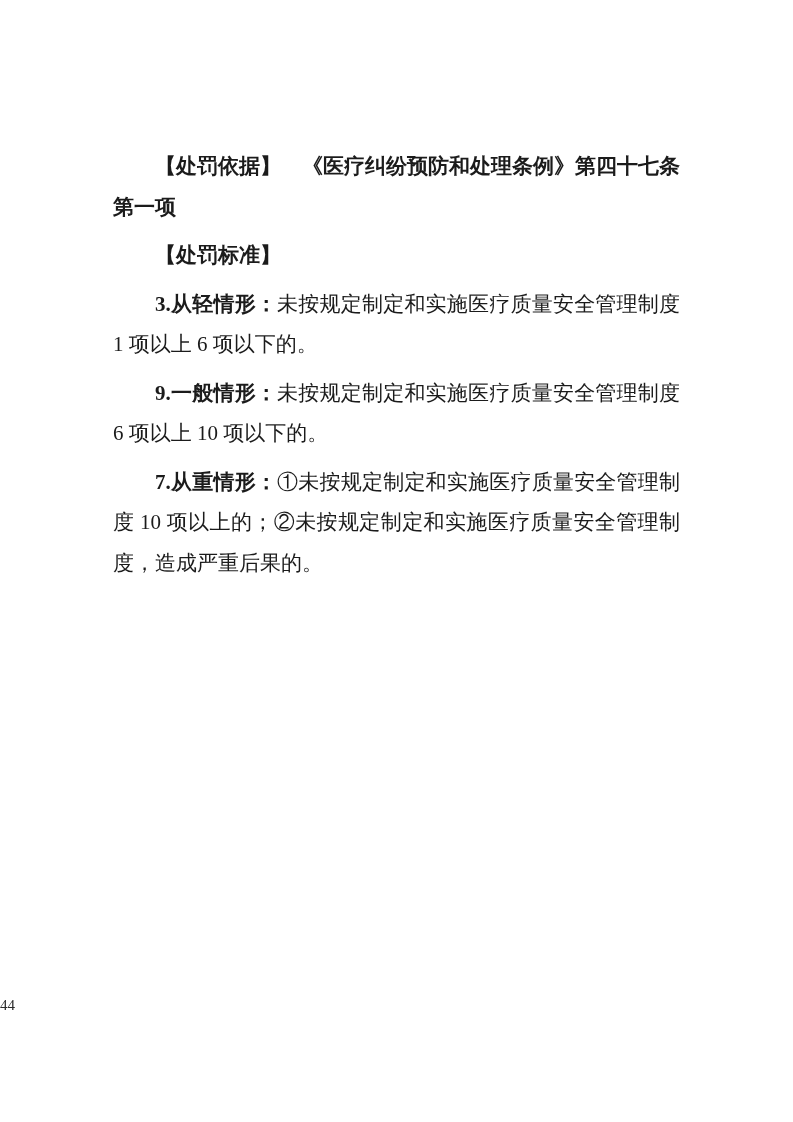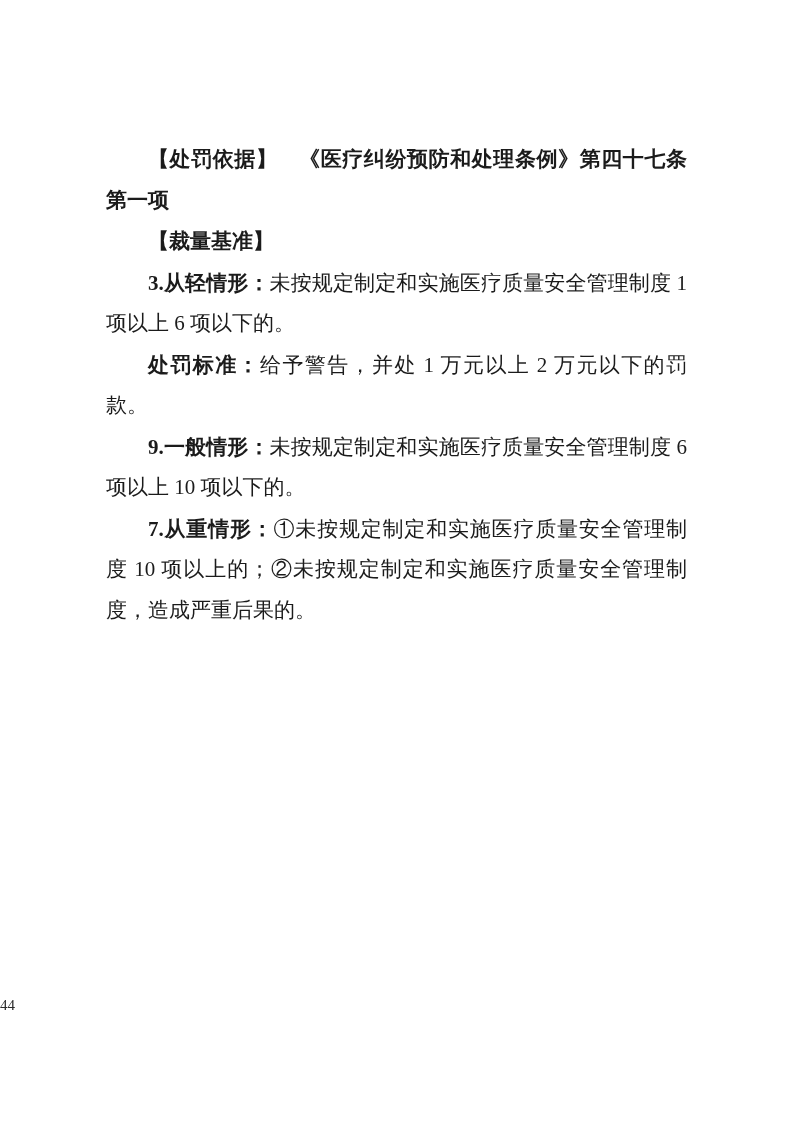--- a/index.html
+++ b/index.html
@@ -16,21 +16,21 @@
     position: absolute;
     left: 105px;
     top: 138px;
     width: 583px;
     font-size: 21px;
     line-height: 40.5px;
     text-align: justify;
     text-justify: inter-ideograph;
   }
   .content p {
-    margin: 1px;
+    margin: 8px;
     padding: 0;
     text-indent: 2em;
   }
   .heading { font-weight: bold; }
   .label { font-weight: bold; }
   .page-number {
     position: absolute;
     top: 997px;
     left: 0;
     width: 100%;
@@ -40,25 +40,24 @@
 </style>
 </head>
 <body>
 
 <div class="page">
   <div class="content">
 
     <p class="heading">【处罚依据】　《医疗纠纷预防和处理条例》第四十七条第一项</p>
 
 
-    <p class="heading">【裁量基准】</p>
+    <p class="heading">【处罚标准】</p>
 
     <p><span class="label">3.从轻情形：</span><span>未按规定制定和实施医疗质量安全管理制度 1 项以上 6 项以下的。</span></p>
 
-    <p><span class="label">处罚标准：</span><span>给予警告，并处 1 万元以上 2 万元以下的罚款。</span></p>
 
     <p><span class="label">9.一般情形：</span><span>未按规定制定和实施医疗质量安全管理制度 6 项以上 10 项以下的。</span></p>
 
 
     <p><span class="label">7.从重情形：</span><span>①未按规定制定和实施医疗质量安全管理制度 10 项以上的；②未按规定制定和实施医疗质量安全管理制度，造成严重后果的。</span></p>
 
 
   </div>
 
   <div class="page-number">44</div>

